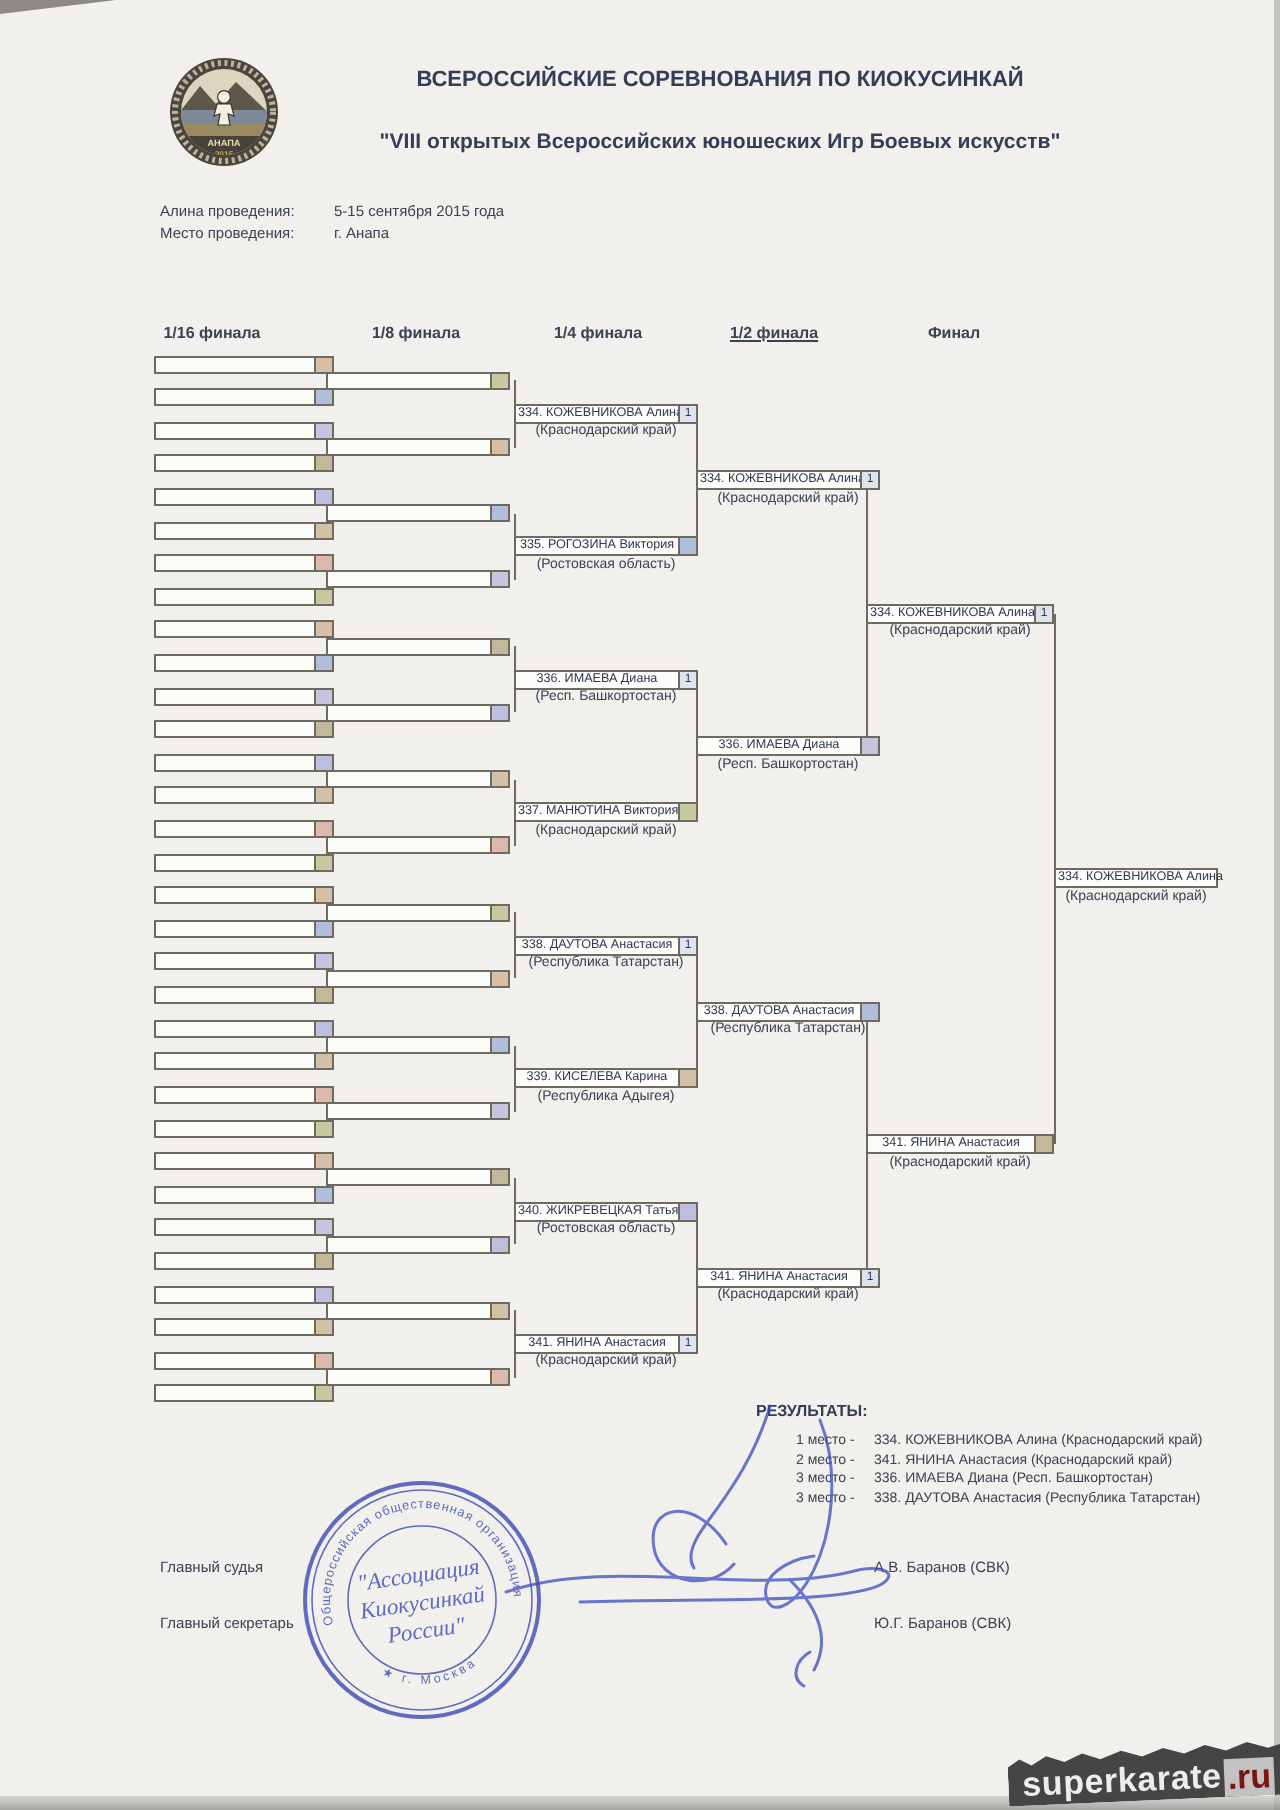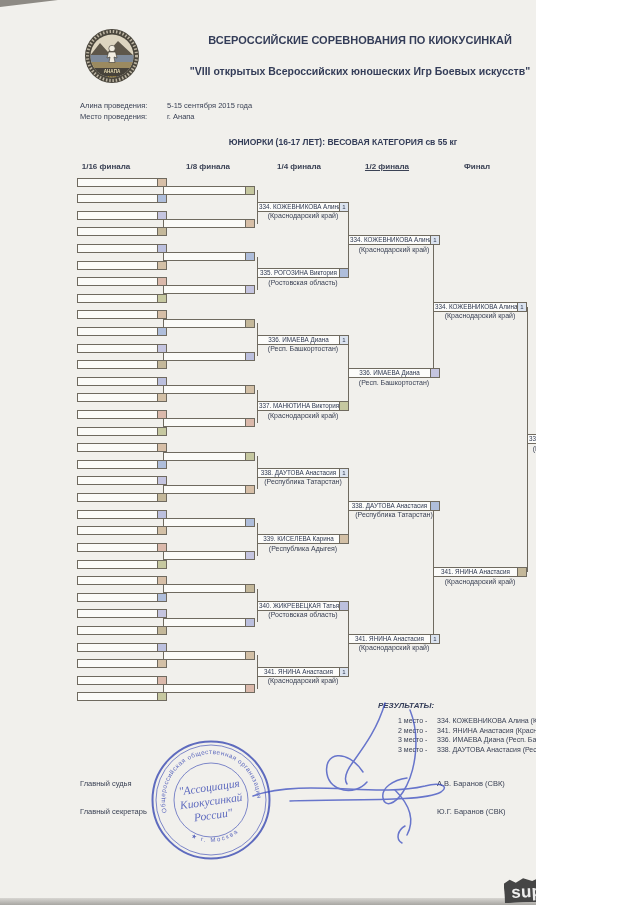--- a/index.html
+++ b/index.html
@@ -1,17 +1,17 @@
 <!DOCTYPE html>
 <html><head>
 <meta charset="utf-8">
 <style>
   html,body{margin:0;padding:0;}
   #page{
-    position:relative; width:536px; height:905px; overflow:hidden;
+    position:relative; width:640px; height:905px; overflow:hidden;
     background:#f1f0ec;
     font-family:"Liberation Sans", sans-serif;
     color:#3b4255;
     --line:#6f6a5f;
   }
   .abs{position:absolute;}
   .hdr{left:155px; width:410px; text-align:center; font-weight:bold; color:#343d58; white-space:nowrap;}
   .hdr1{top:34px; font-size:11px;}
   .hdr2{top:50px; font-size:10.5px;}
   .hdr3{top:65px; font-size:10.5px;}
@@ -21,21 +21,21 @@
   
   .slot{position:absolute; box-sizing:border-box; border:1px solid var(--line); background:#fbfbf8;}
   .mk{position:absolute; right:0; top:0; bottom:0; width:9px; border-left:1px solid var(--line); box-sizing:border-box;
       font-size:6px; line-height:8px; text-align:center; color:#2e3850;}
   .nbox{position:absolute; box-sizing:border-box; border:1px solid var(--line); background:#fcfcfa;
         font-size:6.3px; color:#2e3850; line-height:8px;}
   .nm{position:absolute; left:1px; right:10px; top:0; bottom:0; text-align:center; white-space:nowrap; overflow:visible;}
   .nm-full{right:1px;}
   .region{position:absolute; font-size:7px; color:#3b4255; text-align:center; white-space:nowrap;}
   .vline{position:absolute; width:0; border-left:1px solid var(--line);}
-  .res-title{font-weight:bold; font-size:8px; color:#343d58;font-style:italic;}
+  .res-title{font-weight:bold; font-size:8px; color:#343d58;}
   .res-place,.res-entry{font-size:7px; white-space:nowrap;}
   .off-label,.off-value{font-size:7.5px; white-space:nowrap;}
   
   .wm{left:500px; top:870px; width:150px; height:35px;}
   .wm-bar{position:absolute; left:4px; top:3px; width:150px; height:27px; background:#454545;
     transform:rotate(-2.5deg);
     clip-path:polygon(0% 28%, 4% 14%, 8% 26%, 13% 10%, 19% 22%, 25% 8%, 31% 20%, 38% 6%, 45% 18%, 52% 4%, 59% 16%, 66% 2%, 73% 14%, 80% 0%, 87% 12%, 94% 2%, 100% 10%, 100% 100%, 0% 100%);
     display:flex; align-items:flex-end; padding-left:7px; box-sizing:border-box;}
   .wm-text{font-size:17px; font-weight:bold; color:#ededed; letter-spacing:0.3px; line-height:20px;}
   .wm-ru{font-size:17px; font-weight:bold; color:#7e1111; background:#c2c2c2; line-height:19px; padding:0 2px; margin-left:1px;}
@@ -75,21 +75,20 @@
   </svg>
 
   <div class="abs hdr hdr1">ВСЕРОССИЙСКИЕ СОРЕВНОВАНИЯ ПО КИОКУСИНКАЙ</div>
   <div class="abs hdr hdr3">"VIII открытых Всероссийских юношеских Игр Боевых искусств"</div>
 
   <div class="abs info-label" style="left:80px; top:101px;">Алина проведения:</div>
   <div class="abs info-label" style="left:167px; top:101px;">5-15 сентября 2015 года</div>
   <div class="abs info-label" style="left:80px; top:112px;">Место проведения:</div>
   <div class="abs info-label" style="left:167px; top:112px;">г. Анапа</div>
 
-  <div class="abs cat-title">ЮНИОРКИ (16-17 ЛЕТ): ВЕСОВАЯ КАТЕГОРИЯ св 55 кг</div>
 
   <div class="abs roundhdr" style="left:106px;">1/16 финала</div>
   <div class="abs roundhdr" style="left:208px;">1/8 финала</div>
   <div class="abs roundhdr" style="left:299px;">1/4 финала</div>
   <div class="abs roundhdr" style="left:387px;text-decoration:underline;">1/2 финала</div>
   <div class="abs roundhdr" style="left:477px;">Финал</div>
 
   <div id="bracket" class="abs" style="left:0; top:0; width:640px; height:905px;">
       <div class="vline" style="left: 163px; top: 182px; height: 16.61px;"></div>
       <div class="vline" style="left: 163px; top: 215.22px; height: 16.61px;"></div>

